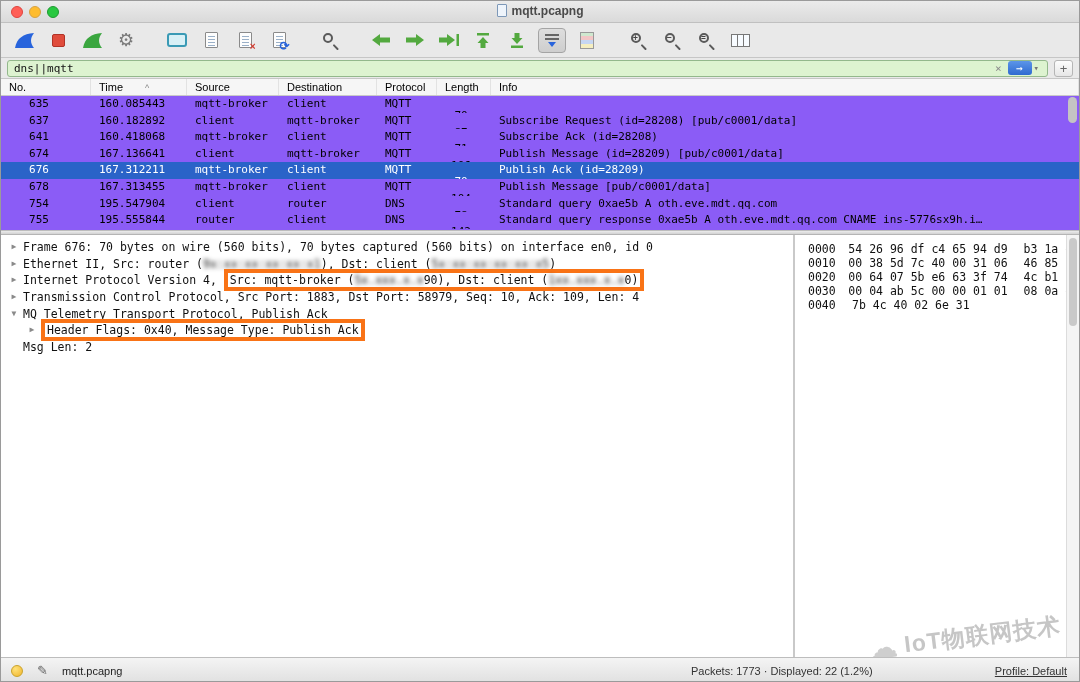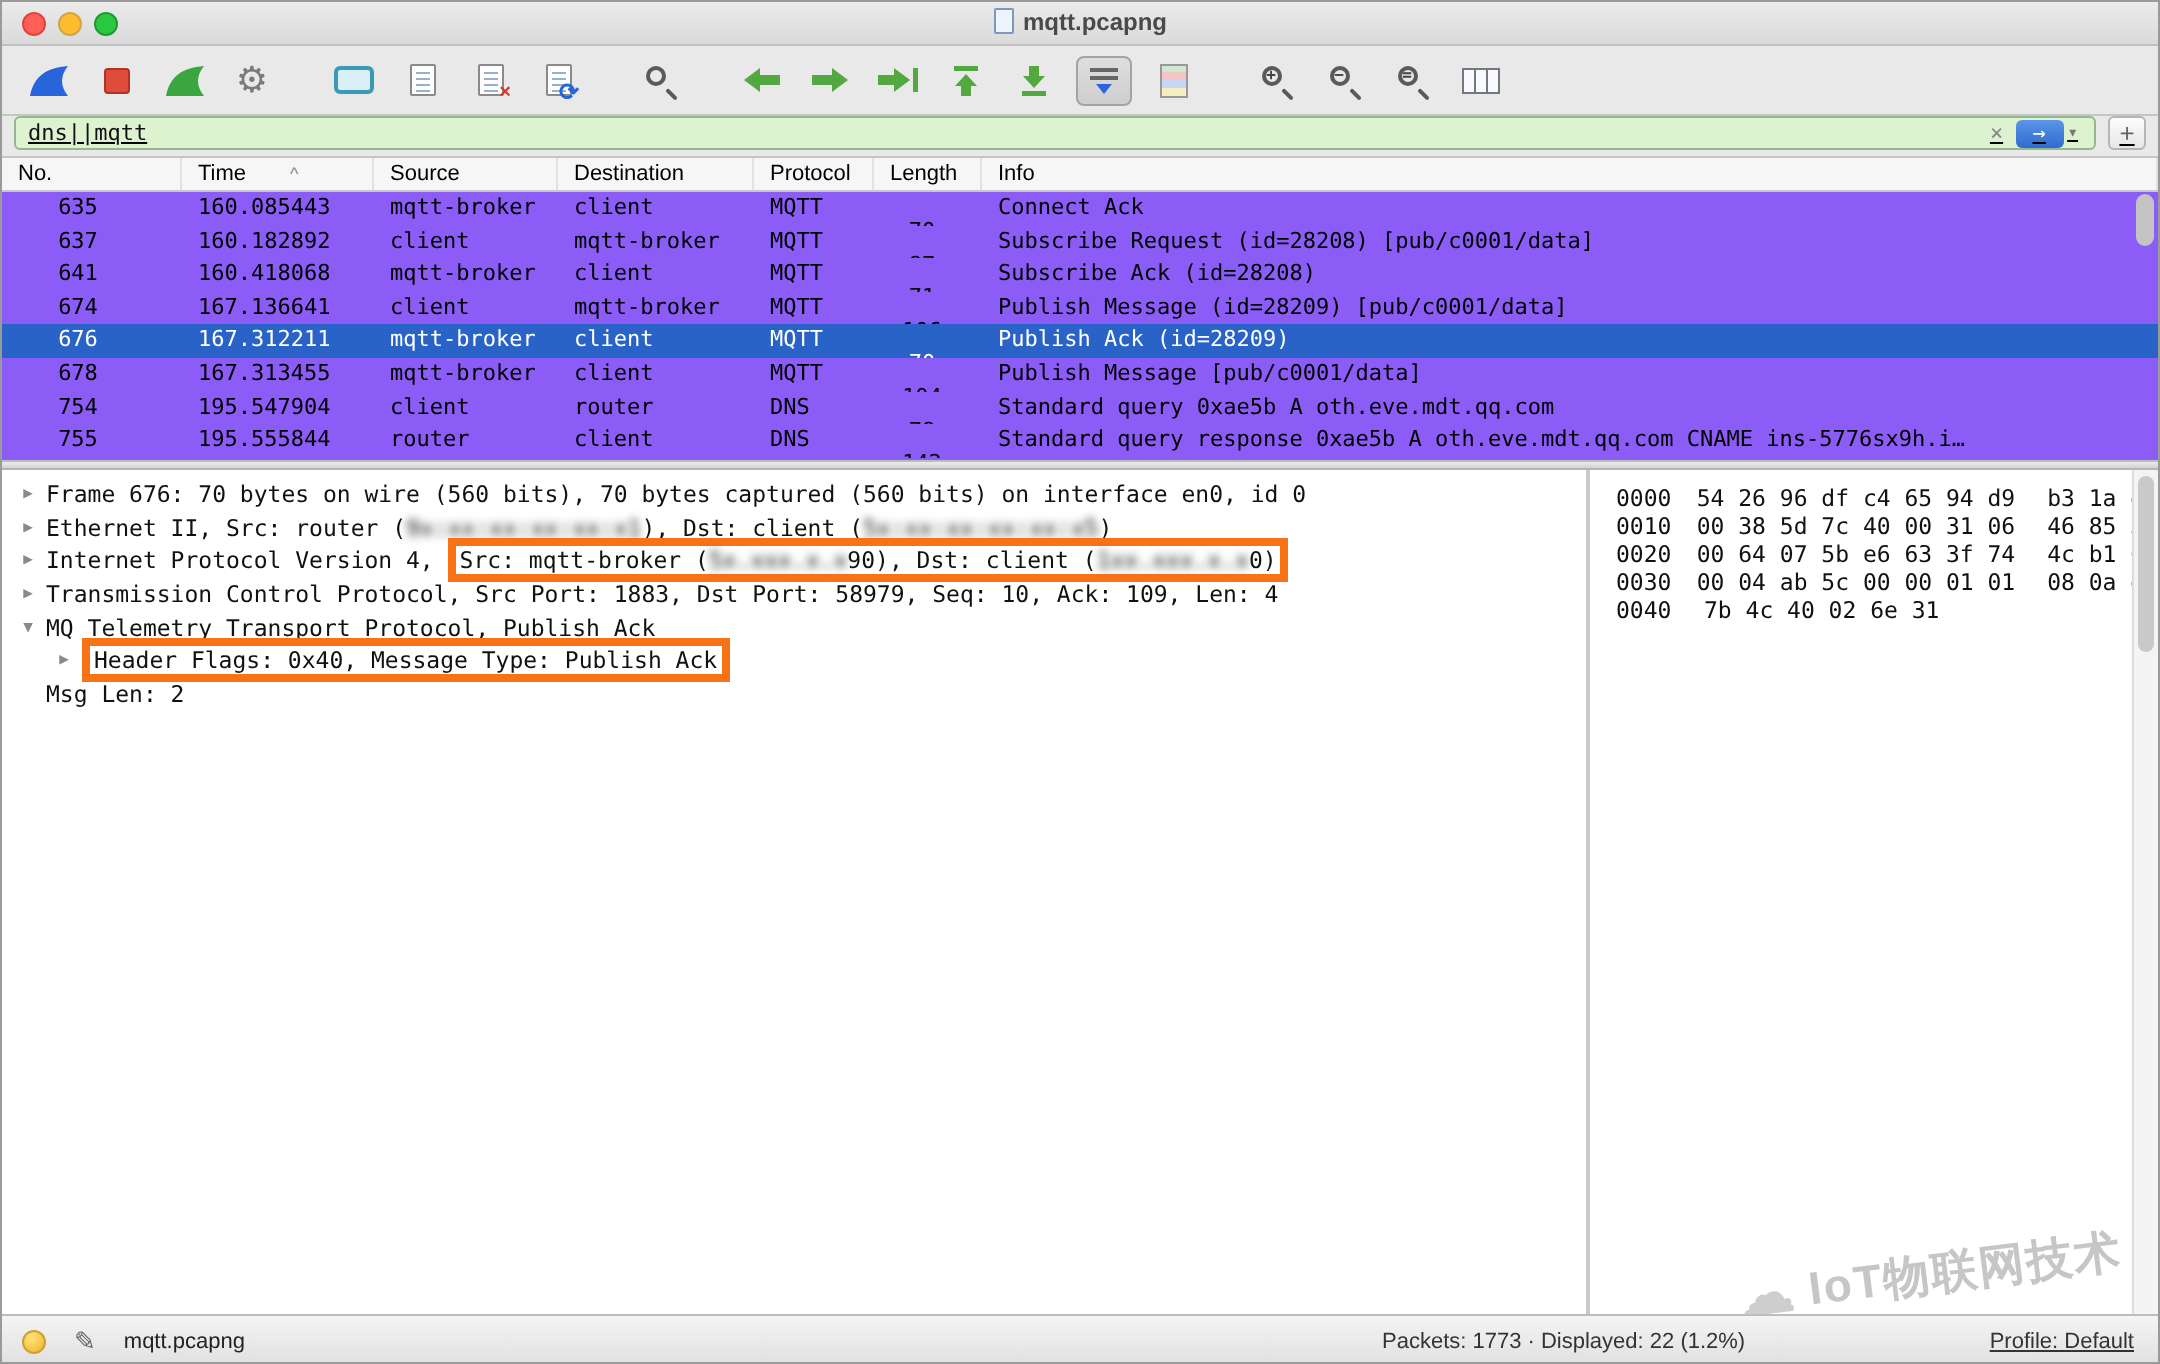--- a/index.html
+++ b/index.html
@@ -41,21 +41,21 @@
     transform:rotate(45deg); transform-origin:0 0; border-radius:1px; }
   .toggle { width:28px; height:25px; border:1px solid #a4a4a4; border-radius:4px;
     background:linear-gradient(#dedede,#cecece); display:flex; align-items:center; justify-content:center; }
   .colors { width:14px; height:17px; border:1px solid #999; display:flex; flex-direction:column; background:#fff; }
   .colors div { flex:1; }
   .cols { width:19px; height:13px; border:1px solid #777; display:flex; background:#f7fbff; }
   .cols div { flex:1; border-right:1px solid #777; } .cols div:last-child { border-right:none; }
 
   
   .filterbar { position:absolute; top:57px; left:0; width:100%; height:21px; background:#e9e9e9;
-    border-bottom:1px solid #c6c6c6; display:flex; align-items:flex-start; padding:0 6px; gap:6px;text-decoration:underline; }
+    border-bottom:1px solid #c6c6c6; display:flex; align-items:center; padding:0 6px; gap:6px; }
   .ffield { flex:1; height:17px; background:#ddf3d0; border:1px solid #93b88c; border-radius:3px;
     display:flex; align-items:center; padding:0 6px; font:11px "DejaVu Sans Mono", monospace; }
   .fval { flex:1; color:#111; }
   .fclear { color:#8a8a8a; font-size:11px; padding:0 4px; }
   .fapply { width:24px; height:14px; background:linear-gradient(#5c95e8,#2f6ad0); border-radius:3px;
     color:#fff; display:flex; align-items:center; justify-content:center; font-size:11px; line-height:1; margin:0 2px; }
   .fdrop { color:#777; font-size:9px; padding-right:2px; }
   .faddbtn { width:19px; height:17px; border:1px solid #b5b5b5; border-radius:3px; flex:0 0 auto;
     background:linear-gradient(#fdfdfd,#e6e6e6); display:flex; align-items:center; justify-content:center;
     color:#666; font-size:13px; }
@@ -271,21 +271,20 @@
     <div class="hc">Info</div>
   </div>
 
   <div class="prow">
     <div class="c num">635</div>
       <div class="c">160.085443</div>
       <div class="c">mqtt-broker</div>
       <div class="c">client</div>
       <div class="c">MQTT</div>
       <div class="c len">70</div>
-      <div class="c">Connect Ack</div>
   </div>
   <div class="prow">
     <div class="c num">637</div>
       <div class="c">160.182892</div>
       <div class="c">client</div>
       <div class="c">mqtt-broker</div>
       <div class="c">MQTT</div>
       <div class="c len">87</div>
       <div class="c">Subscribe Request (id=28208) [pub/c0001/data]</div>
   </div>

